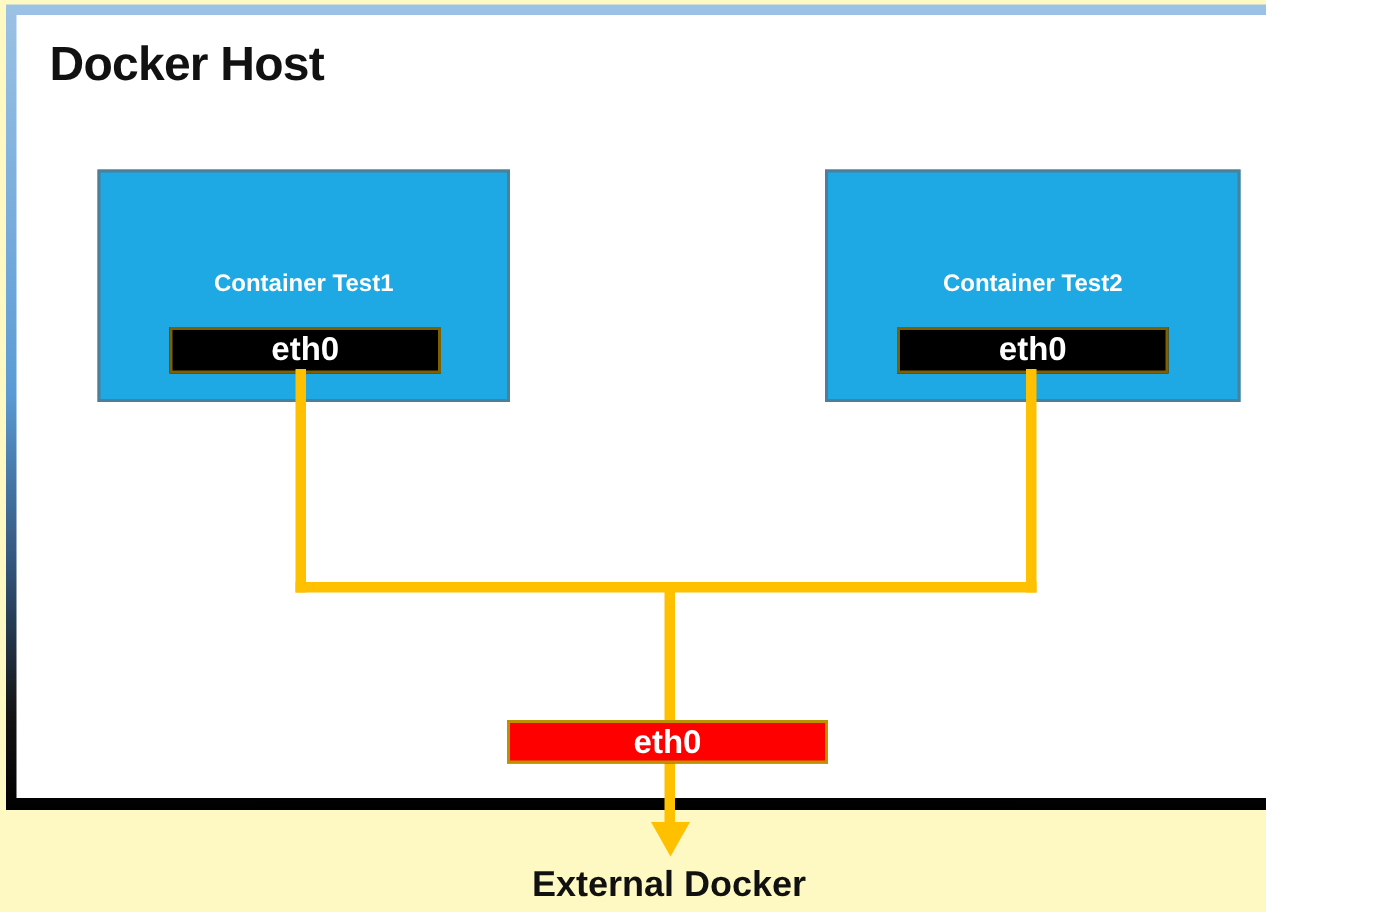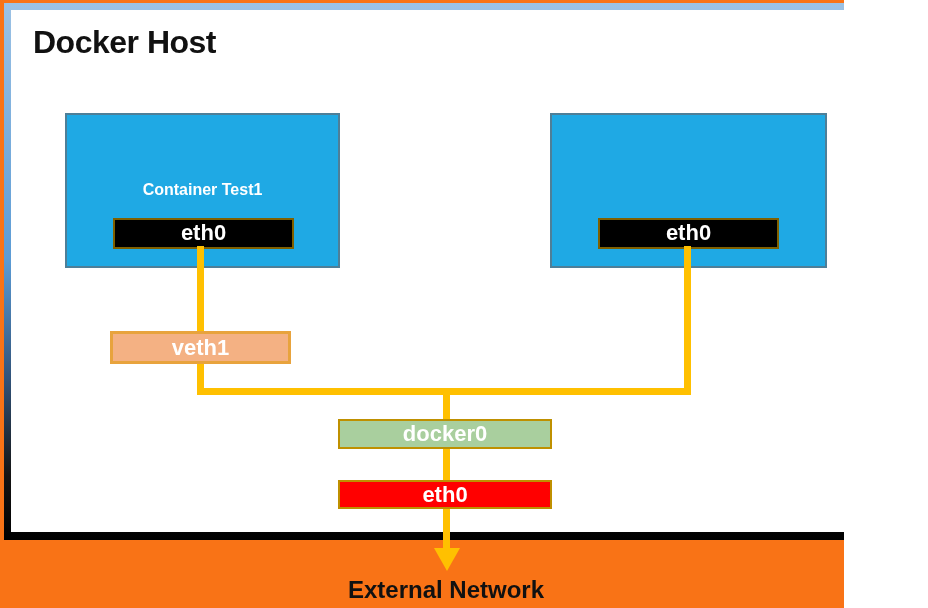--- a/index.html
+++ b/index.html
@@ -21,21 +21,21 @@
   }
   * { margin: 0; padding: 0; box-sizing: border-box; }
   body {
     background: #ffffff;
     font-family: "Liberation Sans", sans-serif;
   }
   .canvas {
     position: relative;
     width: 844px;
     height: 608px;
-    background: #f97316;
+    background: #fef9c3;
     overflow: hidden;
   }
   
   .host-frame {
     position: absolute;
     left: 4px; top: 3px;
     width: 912px; height: 537px;
     background: linear-gradient(to bottom,
       var(--frame-top) 0%,
       var(--frame-mid) 48%,
@@ -164,24 +164,23 @@
   <div class="line line-h"></div>
   <div class="line line-center-v"></div>
   <div class="arrowhead"></div>
 
   <div class="container-box c1">
     <div class="container-name">Container Test1</div>
     <div class="iface-box">eth0</div>
   </div>
 
   <div class="container-box c2">
+    <div class="container-name">Container Test2</div>
     <div class="iface-box">eth0</div>
   </div>
 
-  <div class="port-box veth v1">veth1</div>
 
-  <div class="port-box bridge">docker0</div>
 
   <div class="port-box host-eth">eth0</div>
 
-  <div class="external-label">External Network</div>
+  <div class="external-label">External Docker</div>
 
 </div>
 
 </body></html>

